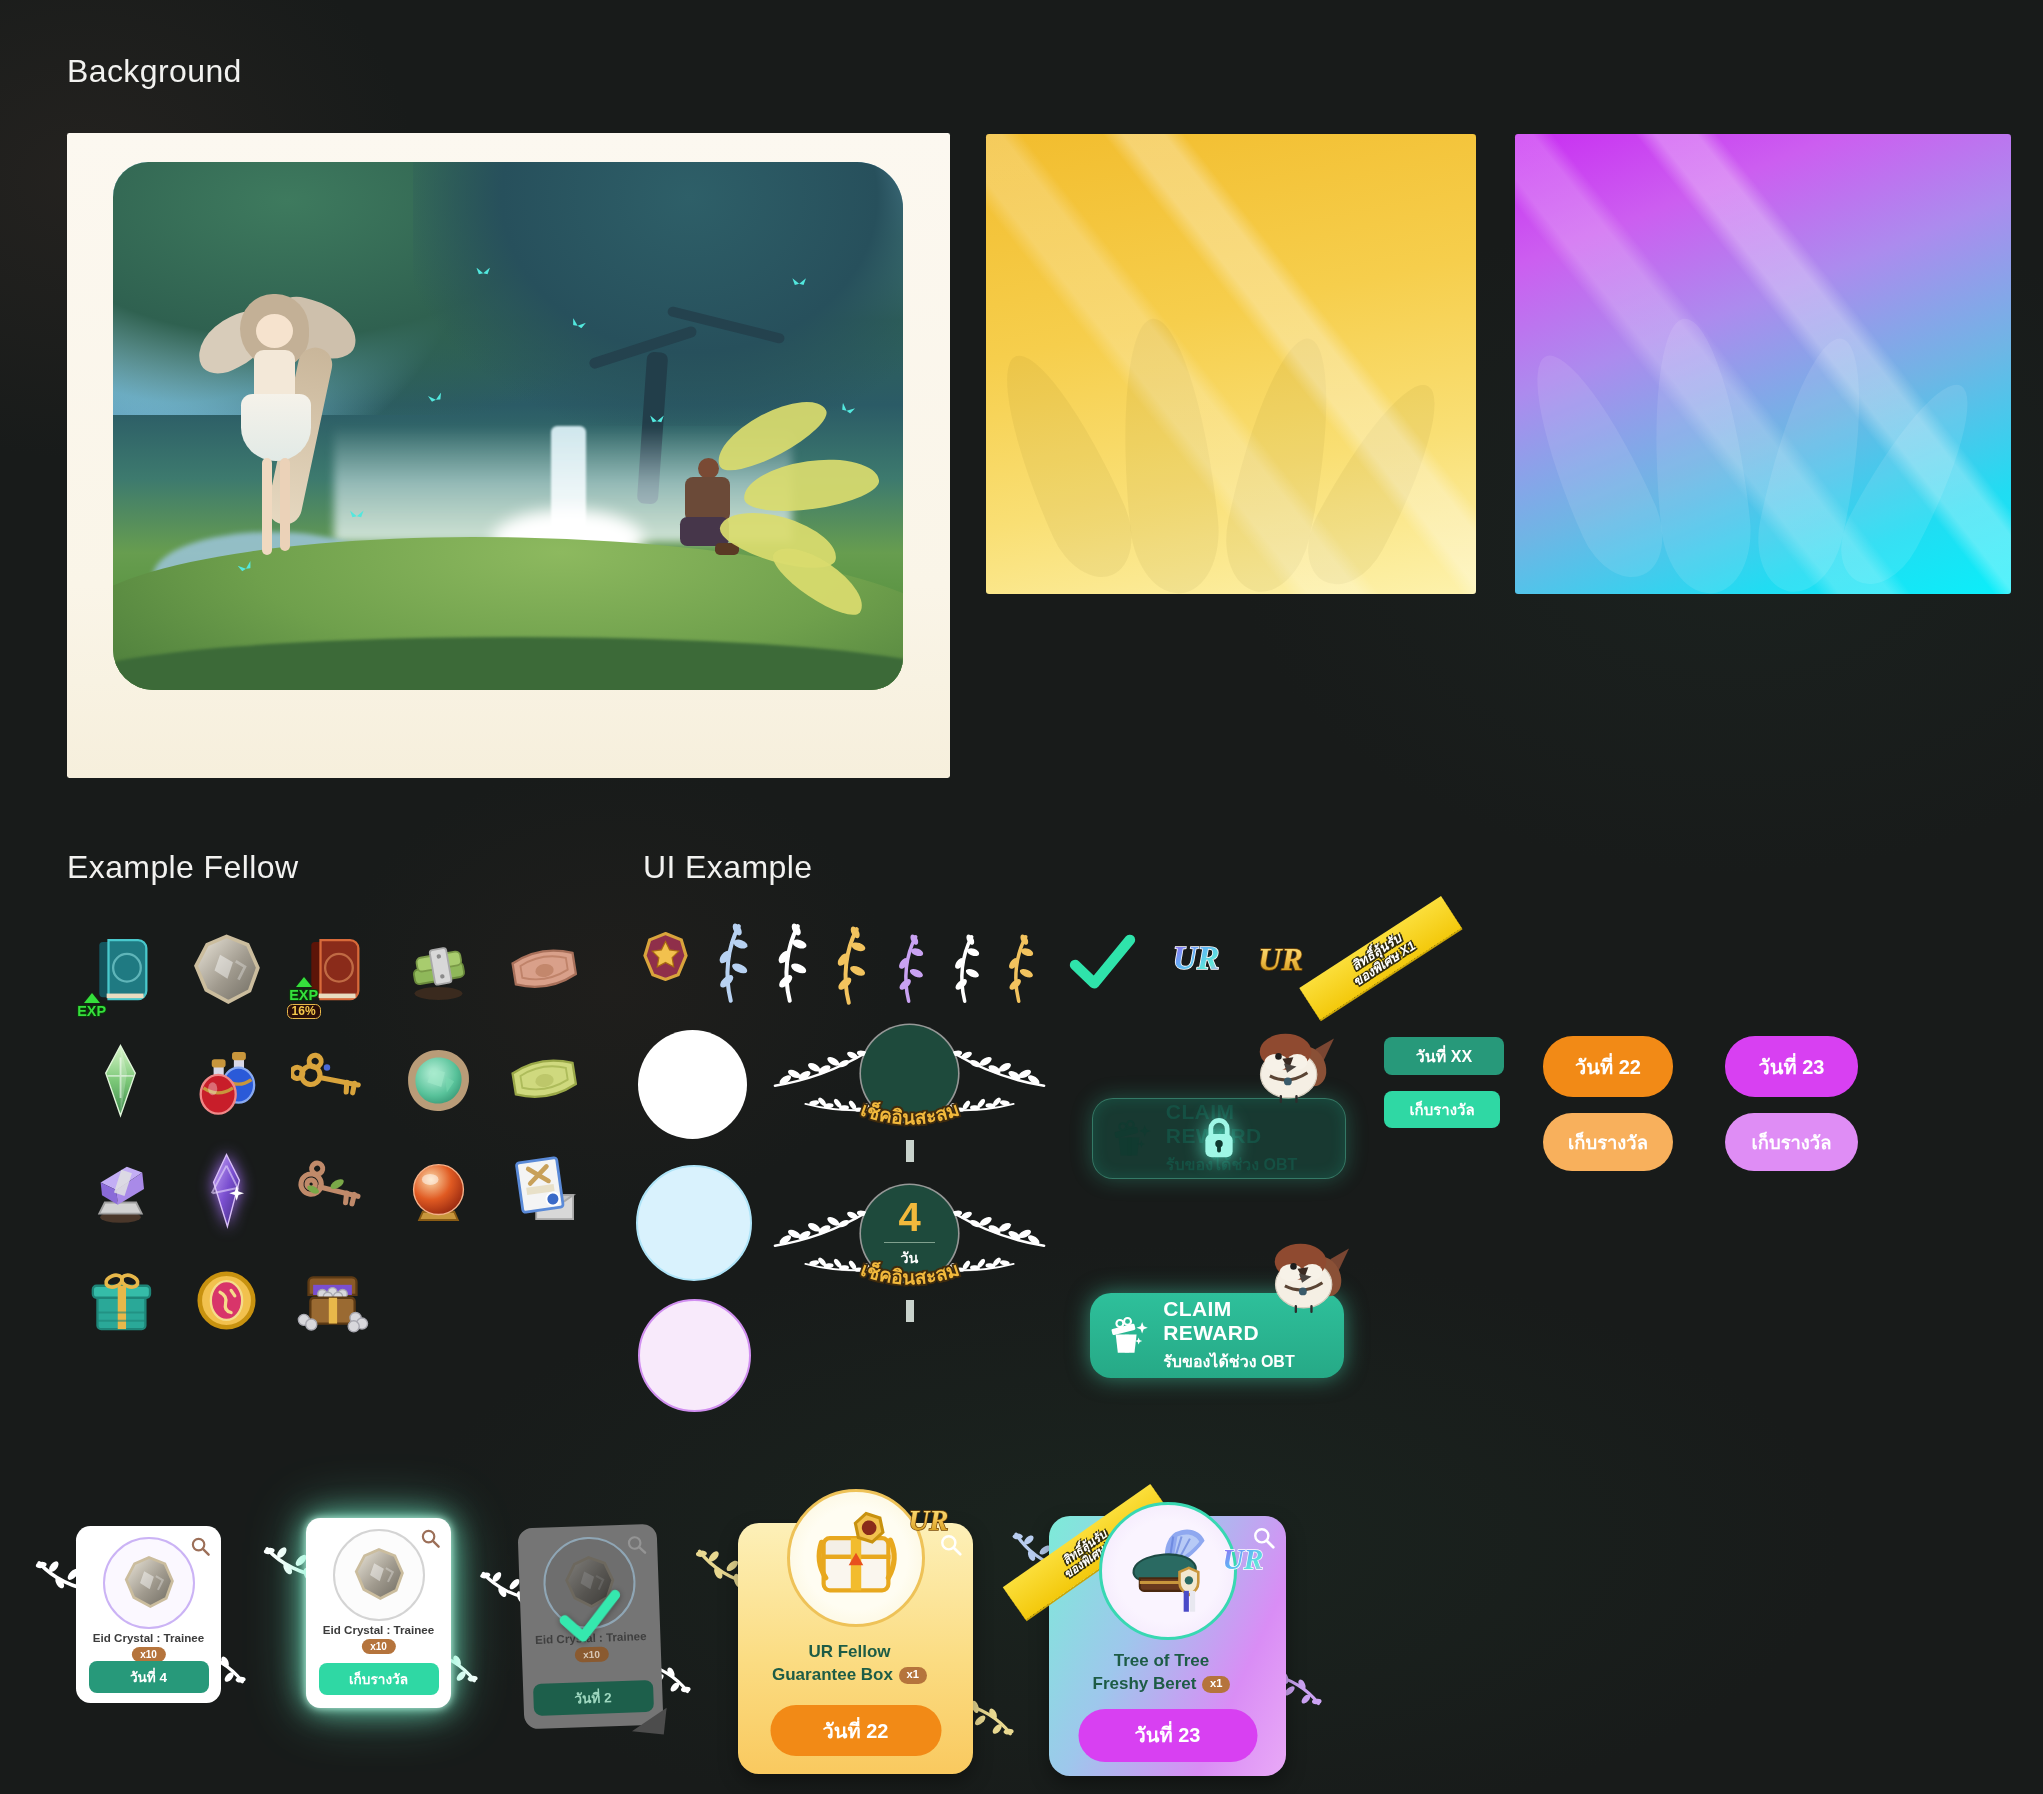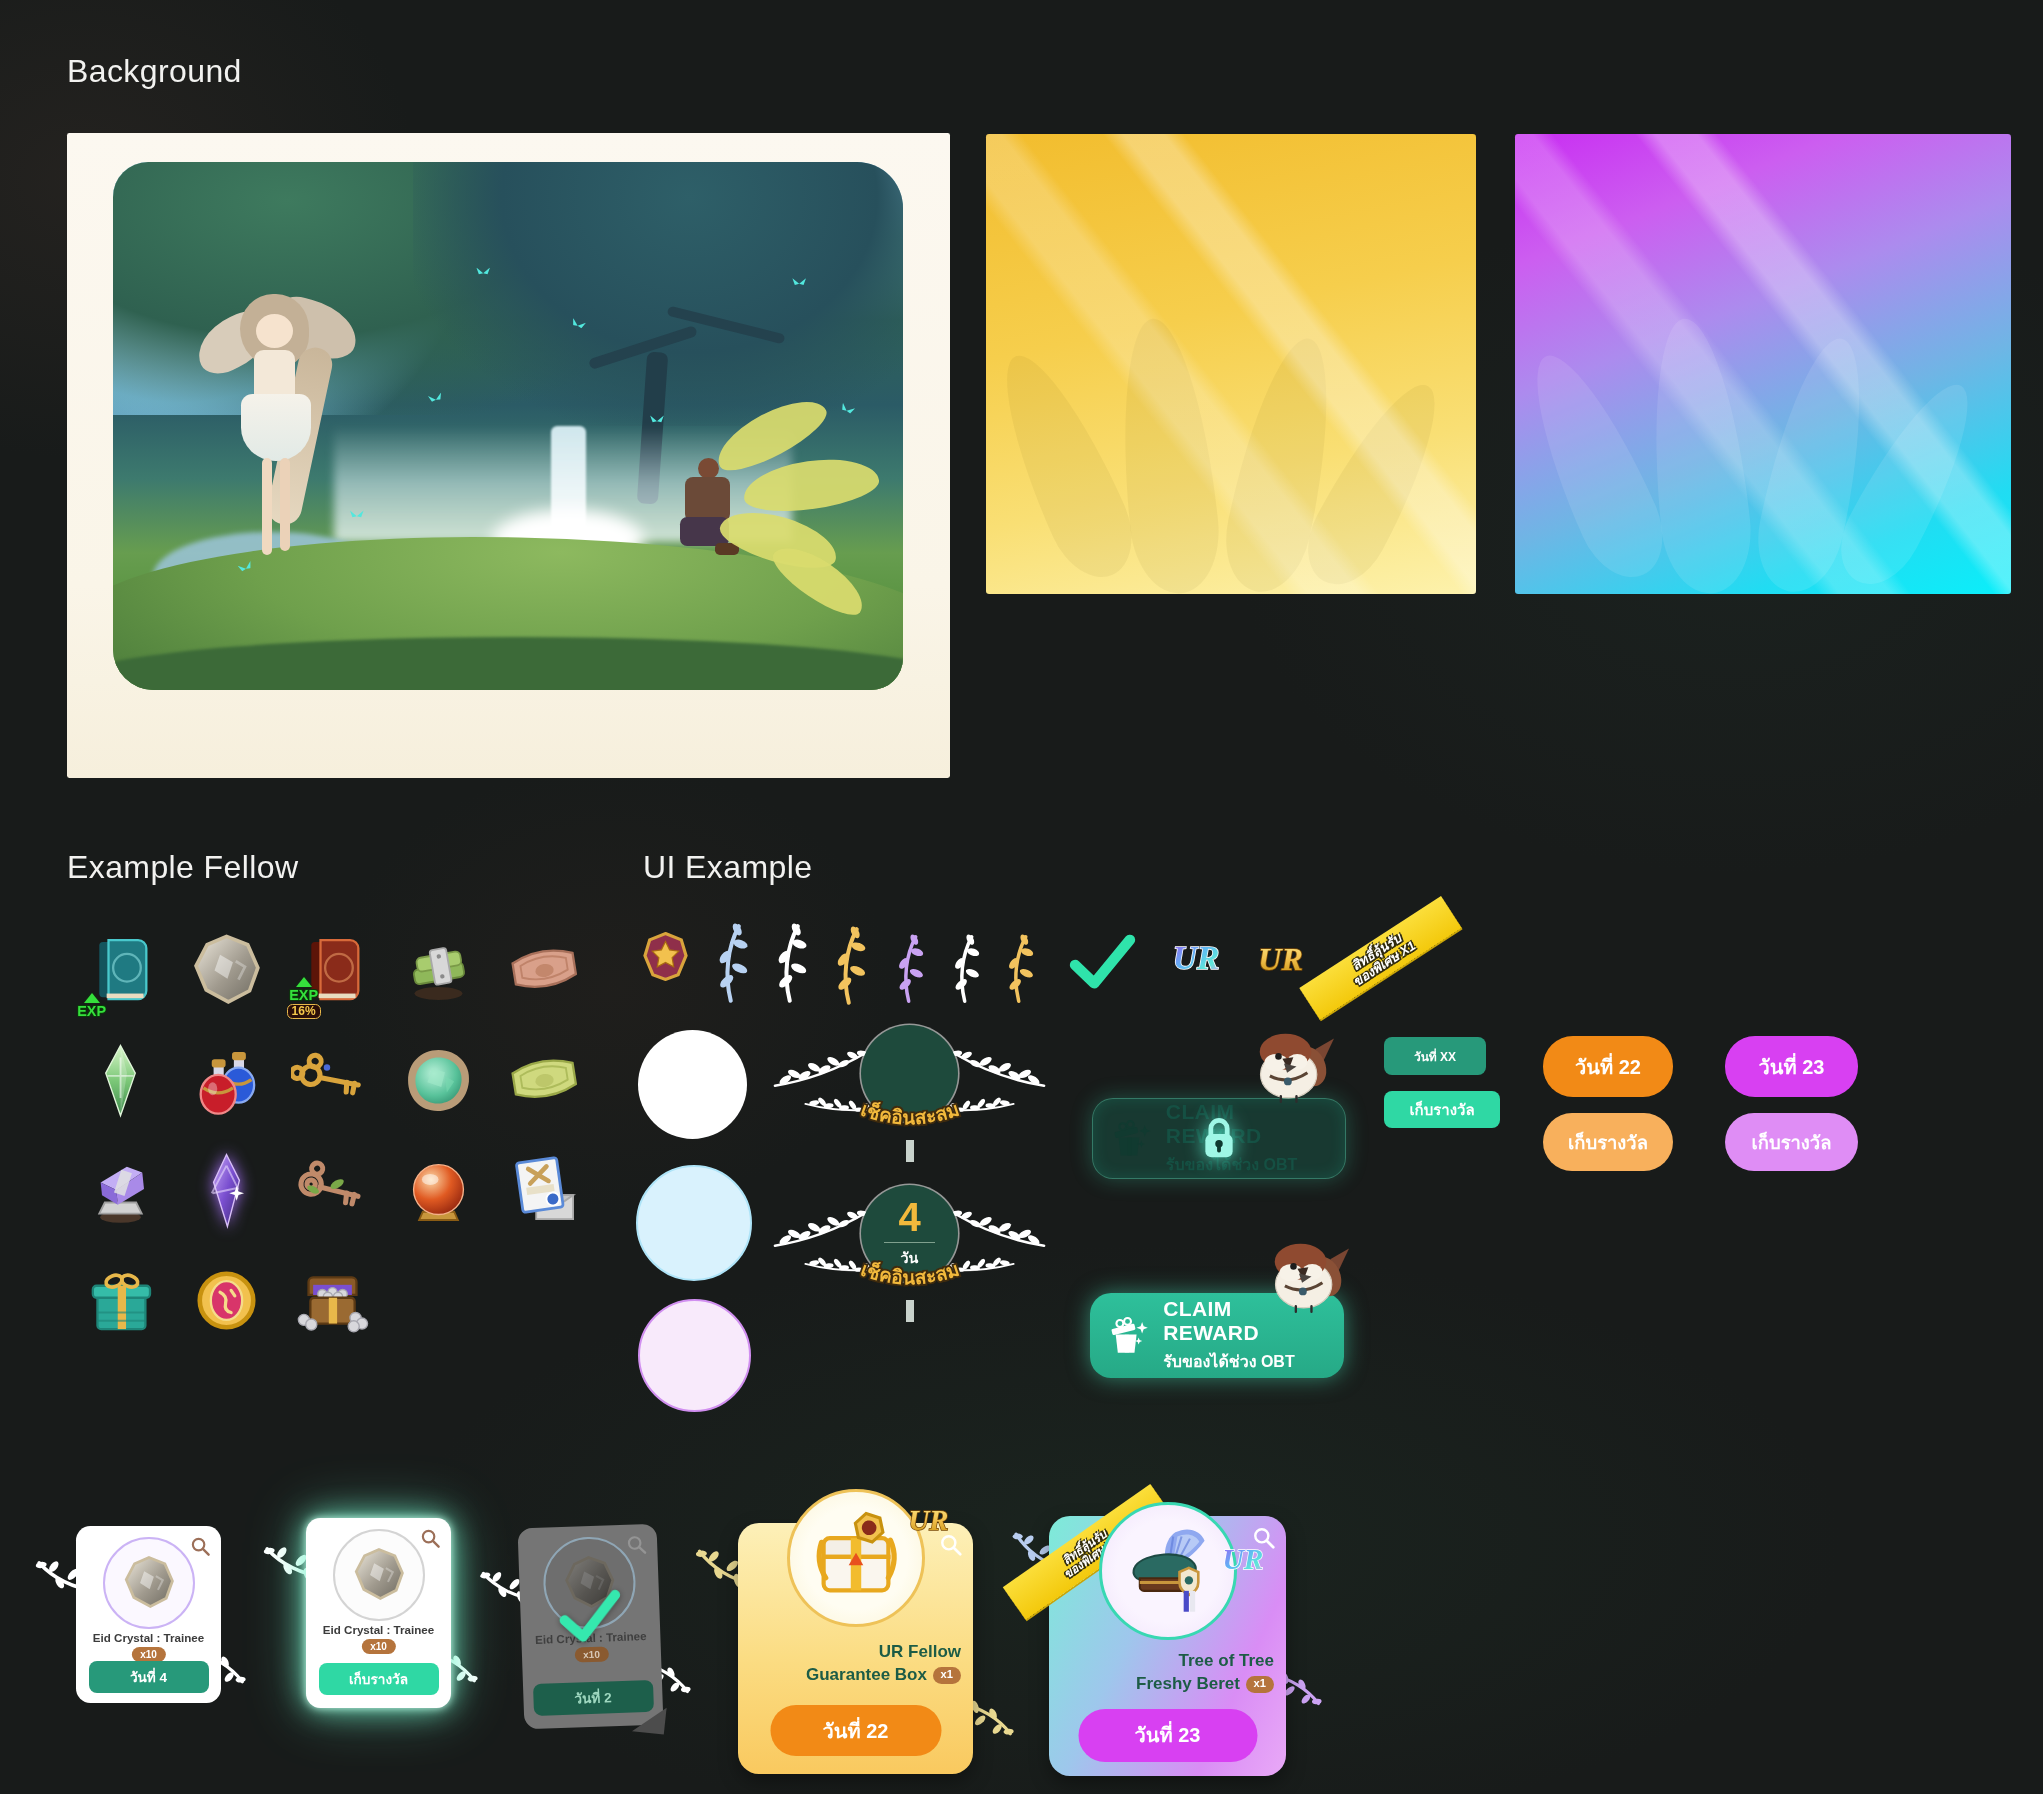--- a/index.html
+++ b/index.html
@@ -110,21 +110,21 @@
   .claim{position:absolute;width:254px;border-radius:21px;display:flex;align-items:center;gap:12.8px;padding:0 16px;box-sizing:border-box;}
   .claim .ttl{font-size:21px;font-weight:800;letter-spacing:0.4px;}
   .claim .sub{font-size:16px;font-weight:700;margin-top:3.2px;}
   .claim-locked{left:1092px;top:1098px;height:81px;background:rgba(24,62,52,.88);border:1.6px solid rgba(110,240,200,.35);
     box-shadow:0 0 21px rgba(60,225,182,.28), inset 0 0 16px rgba(60,225,182,.14);color:#17463A;}
   .claim-locked .txt{color:#155043;}
   .claim-active{left:1090px;top:1293px;height:85px;background:linear-gradient(180deg,#2EC09B,#26A986);box-shadow:0 0 22.3px rgba(74,230,188,.5);color:#fff;}
   .lock-wrap{position:absolute;left:50%;top:50%;transform:translate(-50%,-50%);filter:drop-shadow(0 0 9.6px rgba(90,245,214,.95));}
 
   .daybtn{position:absolute;display:flex;align-items:center;justify-content:center;color:#fff;font-weight:800;}
-  .db-xx{left:1384px;top:1037px;width:102px;height:38px;border-radius:8px;background:#27997A;font-size:12px;}
+  .db-xx{left:1384px;top:1037px;width:120px;height:38px;border-radius:8px;background:#27997A;font-size:16px;}
   .db-collect-t{left:1384px;top:1091px;width:116px;height:37px;border-radius:8px;background:#2FD8A4;font-size:15px;}
   .db-22{left:1543px;top:1036px;width:130px;height:61px;border-radius:30px;background:#F28A16;font-size:20px;}
   .db-collect-o{left:1543px;top:1113px;width:130px;height:58px;border-radius:29.5px;background:#F8B05C;font-size:18.4px;}
   .db-23{left:1725px;top:1036px;width:133px;height:61px;border-radius:30px;background:#D840F2;font-size:20px;}
   .db-collect-p{left:1725px;top:1113px;width:133px;height:58px;border-radius:29.5px;background:#DF8DF5;font-size:18.4px;}
 
   .bird{position:absolute;width:86px;height:80px;}
 
   
   .card{position:absolute;box-sizing:border-box;}
@@ -151,21 +151,21 @@
   .card3 .mag{opacity:.35;}
   .check-overlay{position:absolute;left:37px;top:62px;color:#35E8AE;filter:drop-shadow(0 1.6px 3.2px rgba(0,0,0,.4));}
 
   .c-big{border-radius:21px;}
   .card4{left:738px;top:1523px;width:235px;height:251px;background:linear-gradient(180deg,#FDF0B8 0%,#FBDC82 55%,#F9C95F 100%);box-shadow:0 8px 19px rgba(0,0,0,.35);}
   .card5{left:1049px;top:1516px;width:237px;height:260px;background:linear-gradient(115deg,#7DEBD8 0%,#9EC7EC 38%,#D98DF5 75%,#E9A9F7 100%);box-shadow:0 8px 19px rgba(0,0,0,.35);}
   .bigring{position:absolute;left:50%;transform:translateX(-50%);width:132px;height:132px;border-radius:50%;display:flex;align-items:center;justify-content:center;}
   .card4 .bigring{top:-34px;background:radial-gradient(circle,#FFFDF2 55%,#FBF3D2 100%);border:3.2px solid #EEC258;}
   .card5 .bigring{top:-14.4px;background:radial-gradient(circle,#FAF4FF 55%,#EFE2FA 100%);border:3.2px solid #38D8B2;}
   .bigring svg{width:94px;height:94px;}
-  .bigname{position:absolute;left:0;right:12px;text-align:right;font-size:17px;font-weight:800;color:#1D5C46;line-height:1.35;}
+  .bigname{position:absolute;left:0;right:12px;text-align:center;font-size:17px;font-weight:800;color:#1D5C46;line-height:1.35;}
   .card4 .bigname{top:118px;}
   .card5 .bigname{top:134px;}
   .bigname .cpill2{display:inline-block;background:#B5743C;color:#fff;font-size:11.2px;font-weight:800;padding:0.8px 8px 1.6px;border-radius:797px;margin-left:5.6px;vertical-align:1.6px;}
   .bigbtn{position:absolute;left:50%;transform:translateX(-50%);display:flex;align-items:center;justify-content:center;color:#fff;font-weight:800;font-size:20px;border-radius:27px;}
   .card4 .bigbtn{bottom:17.6px;width:171px;height:51px;background:#F28A16;}
   .card5 .bigbtn{bottom:14.4px;width:179px;height:53px;background:#D840F2;}
   .ur-on-card{position:absolute;}
   .card4 .ur-on-card{left:156px;top:-27px;}
   .card5 .ur-on-card{left:158px;top:17.6px;}
   .corner-ribbon{position:absolute;left:-51px;top:16px;width:180px;height:40px;background:linear-gradient(180deg,#FBDE3A,#F3C90C);transform:rotate(-35deg);display:flex;flex-direction:column;align-items:center;justify-content:center;line-height:1.05;box-shadow:0 1.6px 0 #C8A408;}

